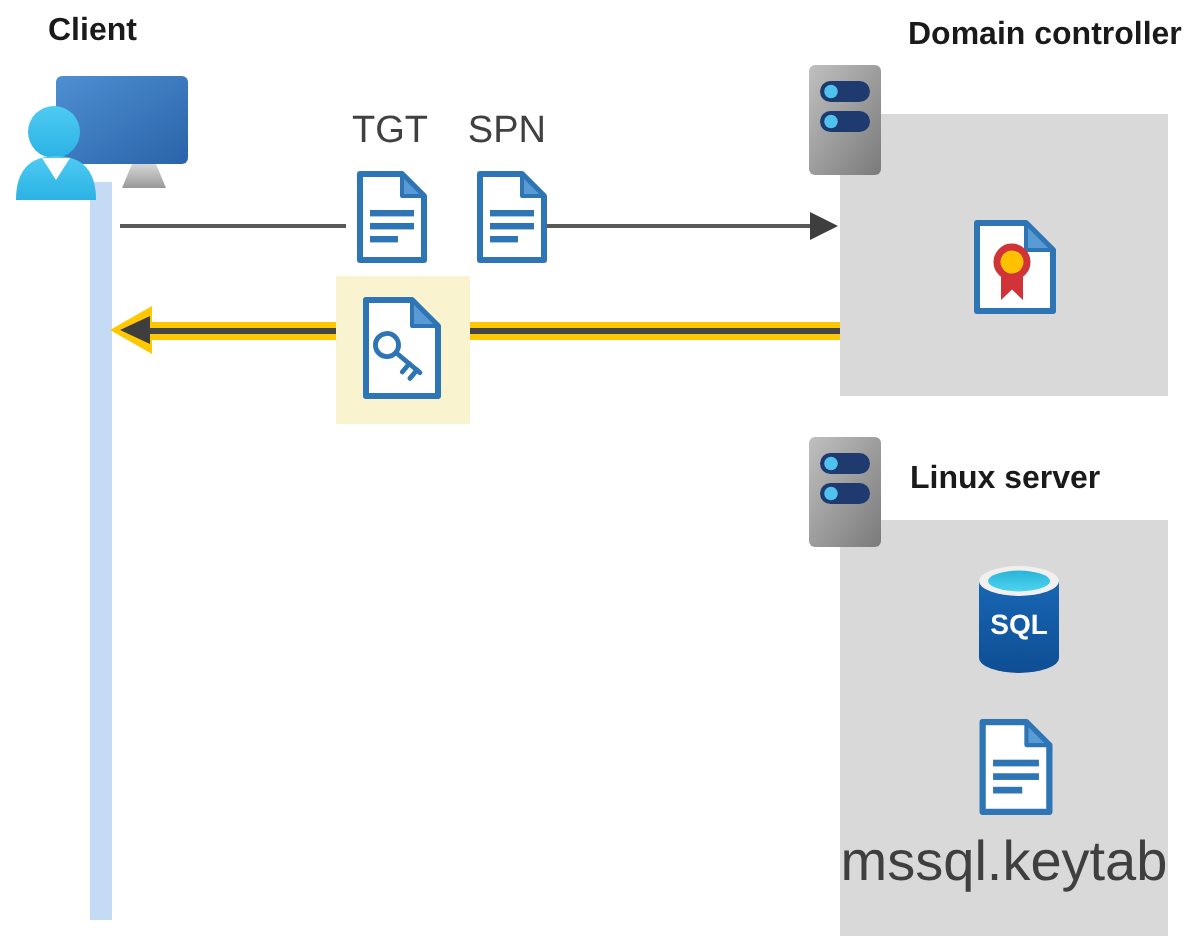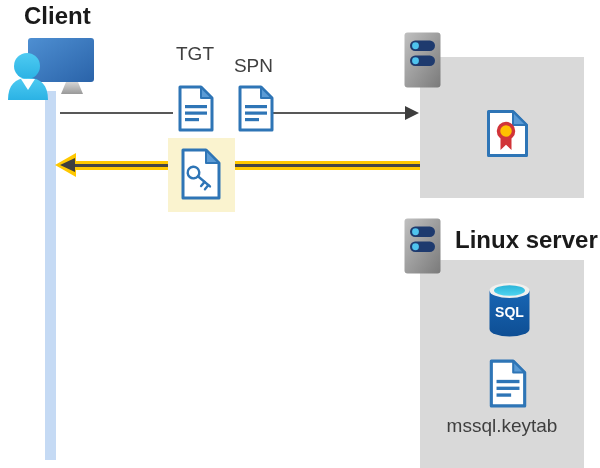--- a/index.html
+++ b/index.html
@@ -1,21 +1,21 @@
 <!DOCTYPE html>
 <html><head>
 <meta charset="utf-8">
 <style>
   html,body{margin:0;padding:0;background:#fff;}
   #canvas{
     position:relative;width:600px;height:468px;background:#ffffff;
     font-family:"Liberation Sans",sans-serif;overflow:hidden;
   }
   .abs{position:absolute;}
-  .heading{font-size:24px;font-weight:700;color:#1a1a1a;line-height:26px;}
+  .heading{font-size:16px;font-weight:700;color:#1a1a1a;line-height:26px;}
   .sublabel{font-size:19px;font-weight:400;color:#404040;}
   .panel{background:#D9D9D9;}
   
   #lifeline{left:45px;top:91px;width:11px;height:369px;background:#C5DAF4;z-index:1;}
   
   .gray-line{height:2px;background:#585858;top:112px;z-index:2;}
   #req-seg1{left:60px;width:113px;}
   #req-seg2{left:273px;width:133px;}
   #req-head{left:405px;top:106px;width:0;height:0;z-index:2;
     border-top:7px solid transparent;border-bottom:7px solid transparent;
@@ -29,27 +29,27 @@
   #resp-core2{left:235px;width:185px;}
   #resp-head-outer{left:55px;top:153px;width:0;height:0;z-index:3;
     border-top:12px solid transparent;border-bottom:12px solid transparent;
     border-right:21px solid #FFC800;}
   #resp-head-inner{left:60px;top:158px;width:0;height:0;z-index:4;
     border-top:7px solid transparent;border-bottom:7px solid transparent;
     border-right:15px solid #3E3E3E;}
   #highlight-box{left:168px;top:138px;width:67px;height:74px;background:#FAF3CF;z-index:5;}
   .icon{z-index:6;}
   #client-label{left:24px;top:3px;}
-  #tgt-label{left:175px;top:43px;width:40px;text-align:center;z-index:6;}
+  #tgt-label{left:175px;top:55px;width:40px;text-align:center;z-index:6;}
   #spn-label{left:233px;top:55px;width:40px;text-align:right;z-index:6;}
   #dc-box{left:420px;top:57px;width:164px;height:141px;z-index:1;}
   #dc-label{left:454px;top:5px;width:140px;z-index:2;}
   #ls-box{left:420px;top:260px;width:164px;height:208px;z-index:1;}
   #ls-label{left:455px;top:227px;width:160px;white-space:nowrap;z-index:2;}
-  #keytab-label{left:420px;top:415px;width:164px;text-align:center;font-size:19px;color:#3F3F3F;z-index:2;}
+  #keytab-label{left:420px;top:415px;width:164px;text-align:center;font-size:28px;color:#3F3F3F;z-index:2;}
 </style>
 </head>
 <body>
 
 <div id="canvas">
 
   <div class="abs heading" id="client-label">Client</div>
 
   <svg class="abs icon" id="client-icon" style="left:6px;top:28px;" width="92" height="72" viewBox="0 0 92 72">
     <defs>
@@ -115,20 +115,21 @@
     <path d="M25,2 V15 H38 Z" fill="#5B9BD5" stroke="#2E75B6" stroke-width="2" stroke-linejoin="round"></path>
     <g transform="translate(19,30) rotate(40)" stroke="#2E75B6" stroke-width="2.4" fill="none" stroke-linecap="round">
       <circle cx="-8.5" cy="0" r="5.8"></circle>
       <path d="M-2.7,0 H13"></path>
       <path d="M6,0 V5.4"></path>
       <path d="M11,0 V5.4"></path>
     </g>
   </svg>
 
   <div class="abs panel" id="dc-box"></div>
+  <div class="abs heading" id="dc-label">Domain controller</div>
   <svg class="abs icon" style="left:404px;top:32px;" width="37" height="56" viewBox="0 0 37 56">
     <defs>
       <linearGradient id="grad-srv-a" x1="0" y1="0" x2="1" y2="1">
         <stop offset="0" stop-color="#C0C0C0"></stop>
           <stop offset="1" stop-color="#7A7A7A"></stop>
       </linearGradient>
     </defs>
     <rect x="0.5" y="0.5" width="36" height="55" rx="3" fill="url(#grad-srv-a)"></rect>
     <rect x="6" y="8.5" width="25" height="10.5" rx="5.25" fill="#1E3A6E"></rect>
     <circle cx="11.5" cy="13.75" r="3.4" fill="#4FC3EE"></circle>

